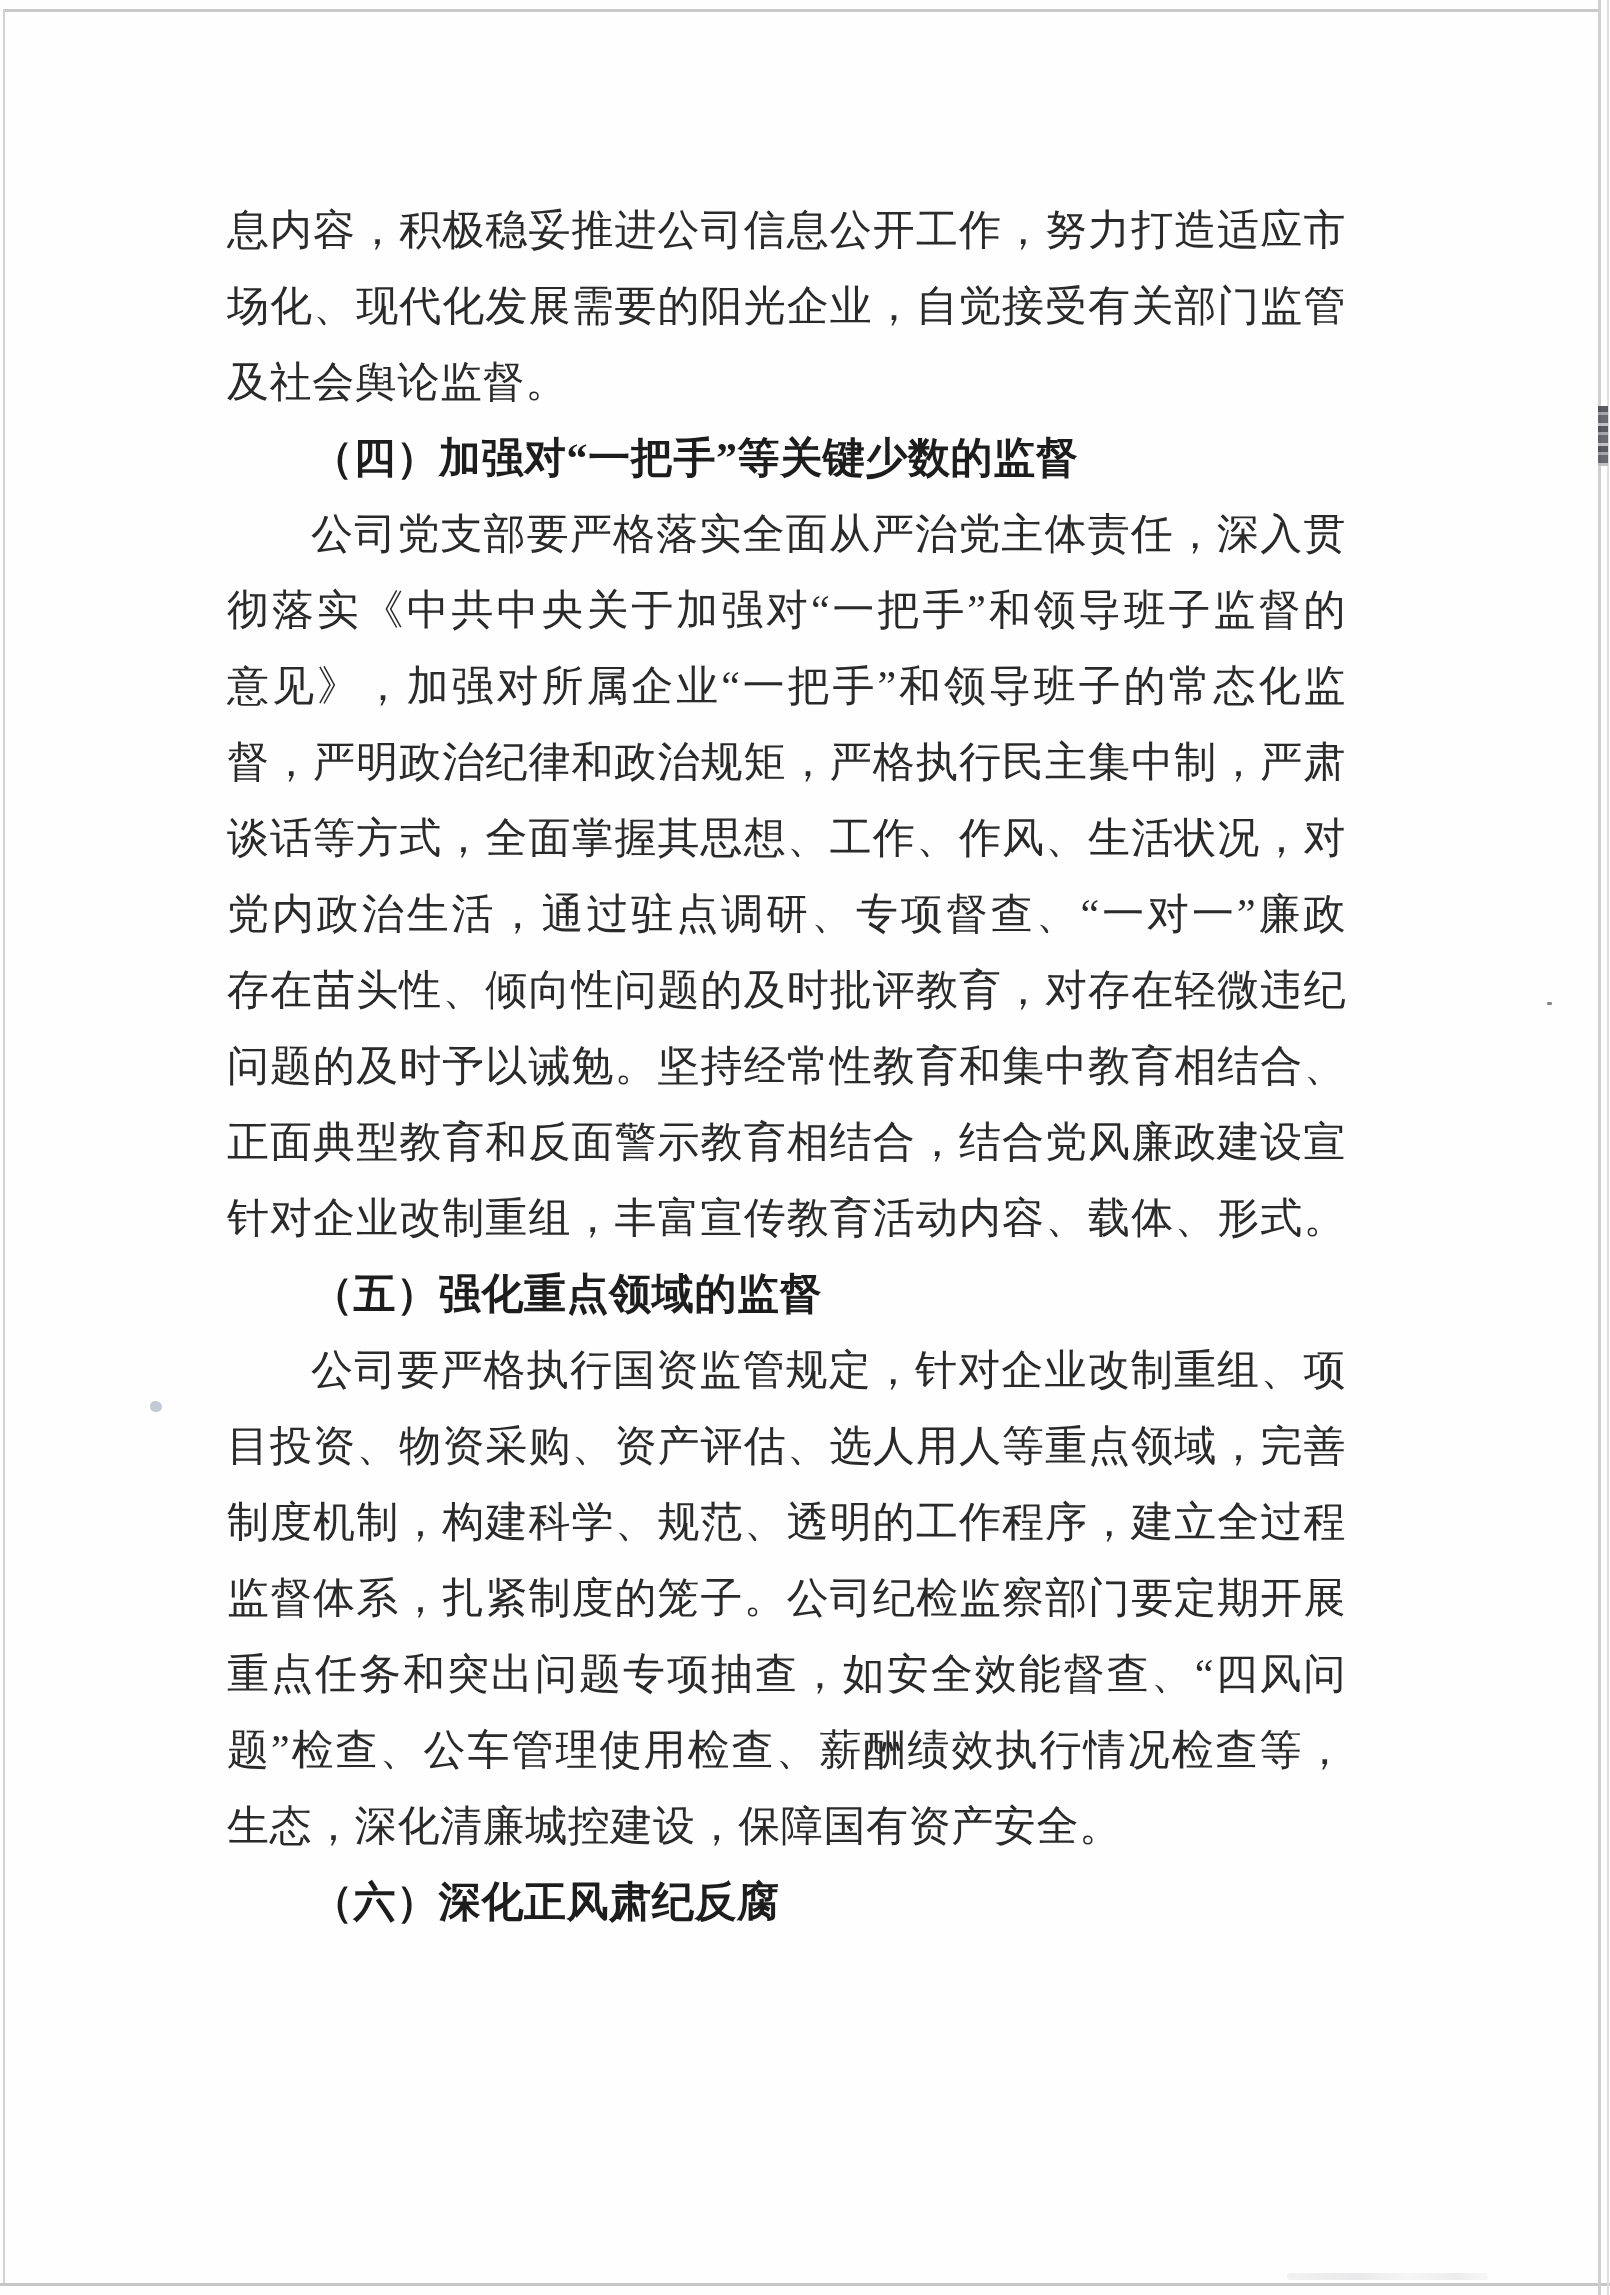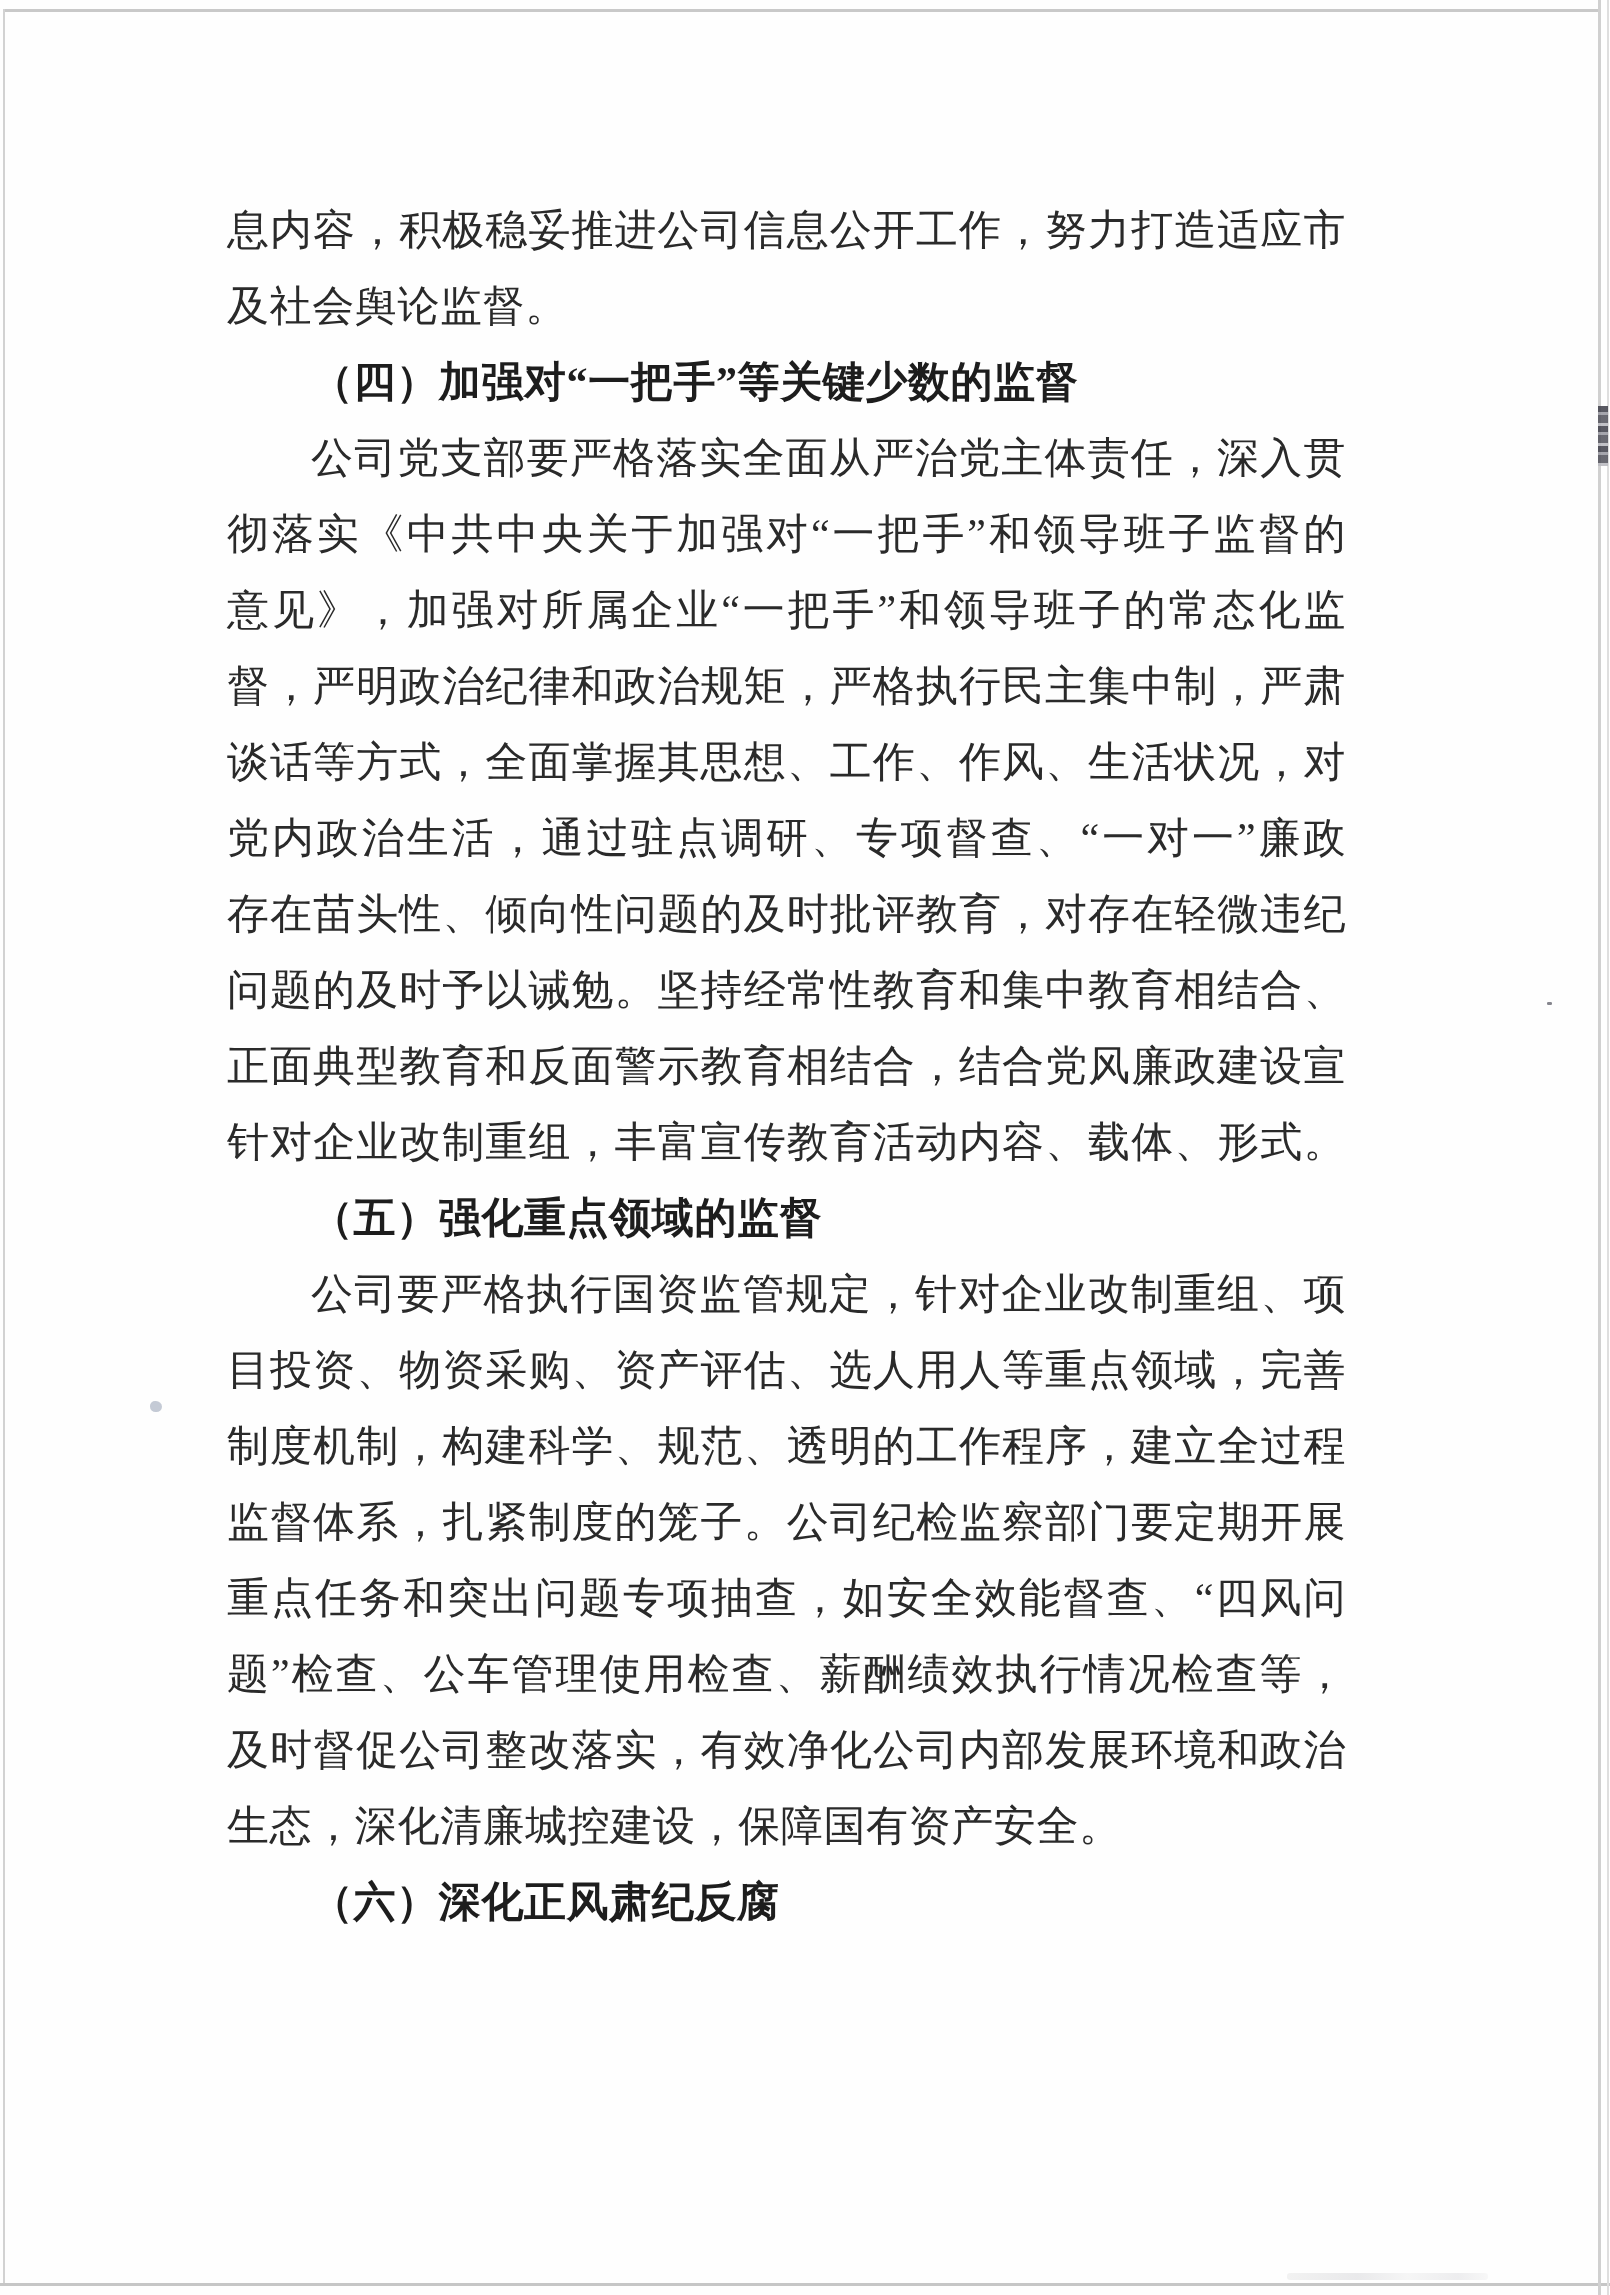--- a/index.html
+++ b/index.html
@@ -78,40 +78,40 @@
 <div class="page">
 
   <div class="frame-top"></div>
   <div class="frame-left"></div>
   <div class="frame-bottom"></div>
   <div class="frame-right"></div>
   <div class="frame-right-outer"></div>
 
   <div class="textblock">
     <div class="ln j">息内容，积极稳妥推进公司信息公开工作，努力打造适应市</div>
+    <div class="ln j">场化、现代化发展需要的阳光企业，自觉接受有关部门监管</div>
     <div class="ln e">及社会舆论监督。</div>
     <div class="ln h">（四）加强对“一把手”等关键少数的监督</div>
     <div class="ln i">公司党支部要严格落实全面从严治党主体责任，深入贯</div>
     <div class="ln j">彻落实《中共中央关于加强对“一把手”和领导班子监督的</div>
     <div class="ln j">意见》，加强对所属企业“一把手”和领导班子的常态化监</div>
     <div class="ln j">督，严明政治纪律和政治规矩，严格执行民主集中制，严肃</div>
     <div class="ln j">谈话等方式，全面掌握其思想、工作、作风、生活状况，对</div>
     <div class="ln j">党内政治生活，通过驻点调研、专项督查、“一对一”廉政</div>
     <div class="ln j">存在苗头性、倾向性问题的及时批评教育，对存在轻微违纪</div>
     <div class="ln j">问题的及时予以诫勉。坚持经常性教育和集中教育相结合、</div>
     <div class="ln j">正面典型教育和反面警示教育相结合，结合党风廉政建设宣</div>
     <div class="ln j">针对企业改制重组，丰富宣传教育活动内容、载体、形式。</div>
     <div class="ln h">（五）强化重点领域的监督</div>
     <div class="ln i">公司要严格执行国资监管规定，针对企业改制重组、项</div>
     <div class="ln j">目投资、物资采购、资产评估、选人用人等重点领域，完善</div>
     <div class="ln j">制度机制，构建科学、规范、透明的工作程序，建立全过程</div>
     <div class="ln j">监督体系，扎紧制度的笼子。公司纪检监察部门要定期开展</div>
     <div class="ln j">重点任务和突出问题专项抽查，如安全效能督查、“四风问</div>
     <div class="ln j">题”检查、公车管理使用检查、薪酬绩效执行情况检查等，</div>
-    <div class="ln j">及时督促公司整改落实，有效净化公司内部发展环境和政治</div>
     <div class="ln e">生态，深化清廉城控建设，保障国有资产安全。</div>
     <div class="ln h">（六）深化正风肃纪反腐</div>
   </div>
 
   <div class="smudge-right-edge"></div>
   <div class="speck-right"></div>
   <div class="speck-left"></div>
   <div class="smudge-bottom"></div>
 
 </div>

